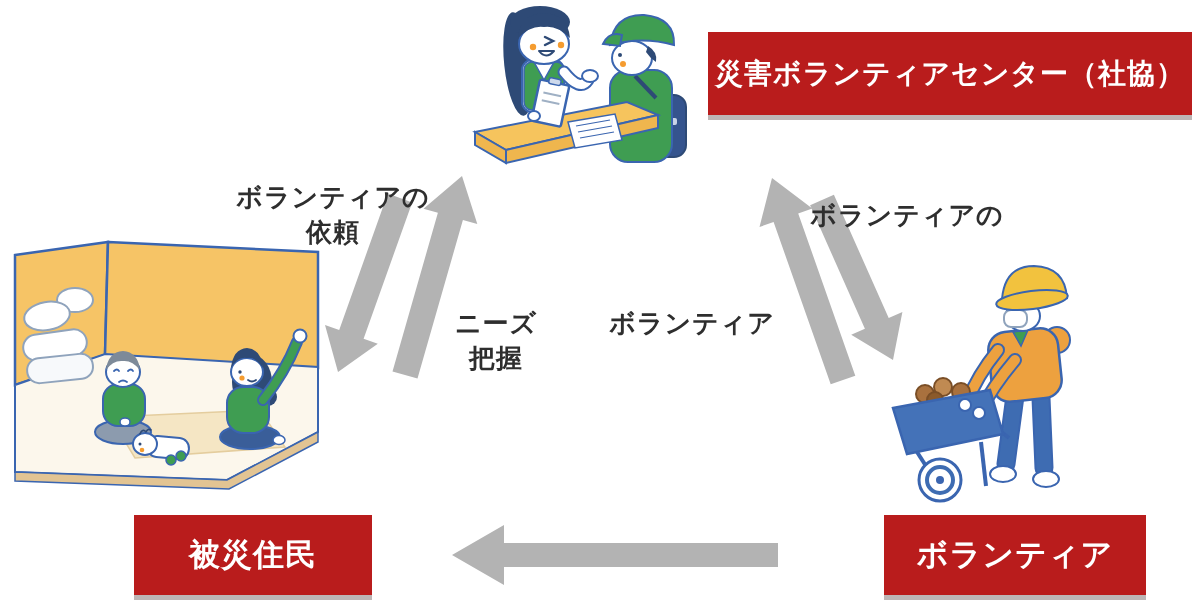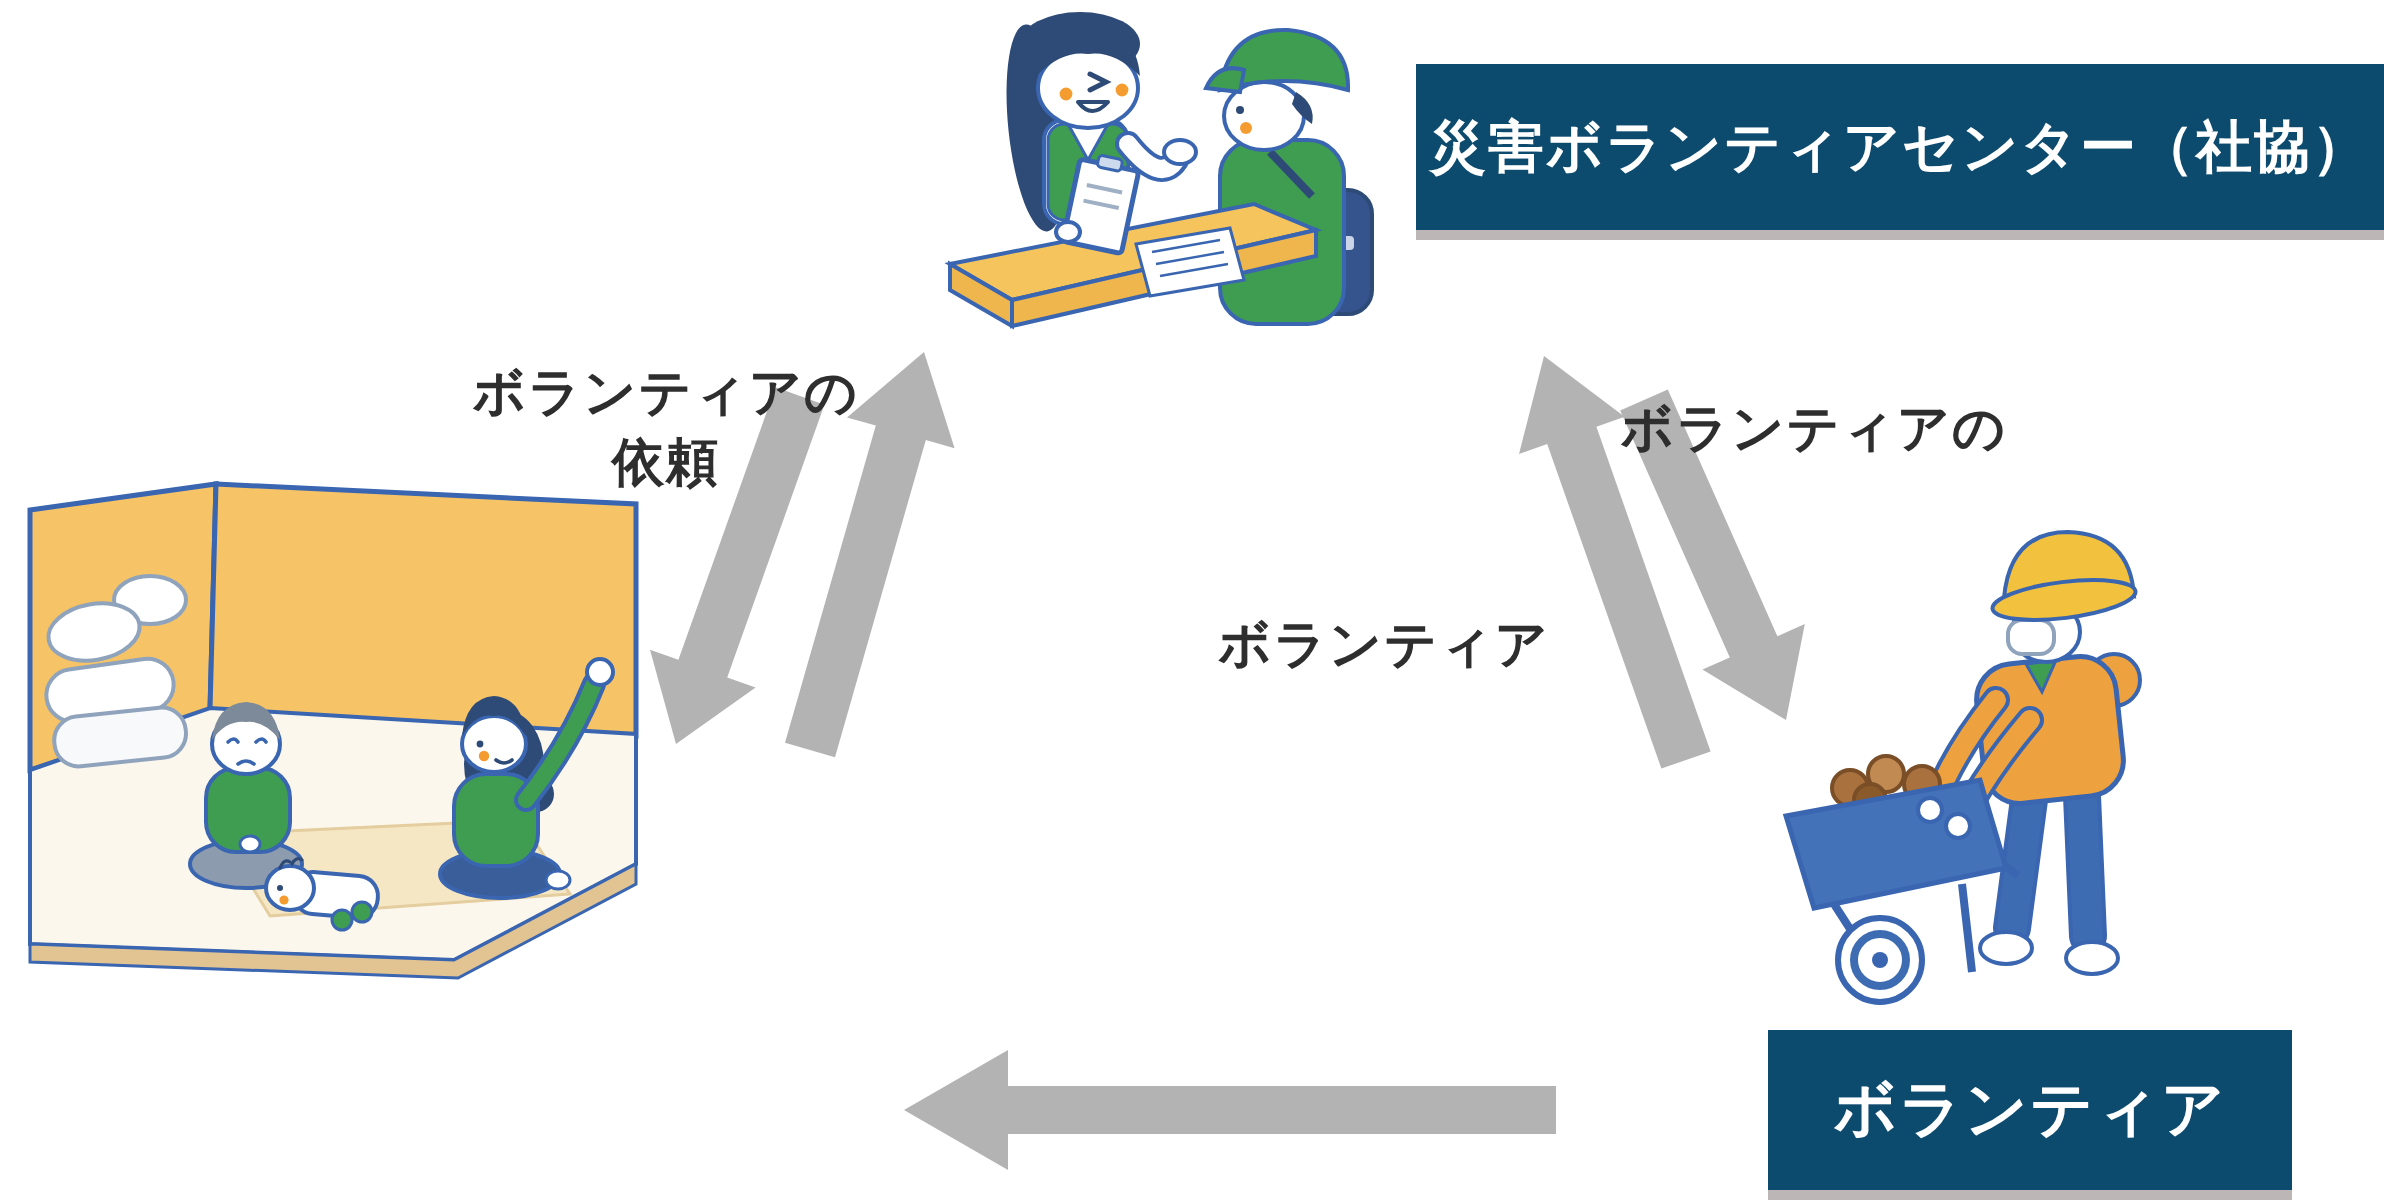--- a/index.html
+++ b/index.html
@@ -5,21 +5,21 @@
   html,body{margin:0;padding:0;background:#fff;}
   #canvas{
     position:relative;
     width:1192px;height:600px;
     background:#ffffff;
     font-family:"DejaVu Sans",sans-serif;
     overflow:hidden;
   }
   .pink-box{
     position:absolute;
-    background:#0c4a6e;
+    background:#b91c1c;
     color:#ffffff;
     display:flex;align-items:center;justify-content:center;
     font-weight:bold;
     box-shadow:0 5px 0 0 #BDB6B6;
     white-space:nowrap;
     letter-spacing:1px;
   }
   #center-node-label{left:708px;top:32px;width:484px;height:83px;font-size:28px;}
   #residents-node-label{left:134px;top:515px;width:238px;height:80px;font-size:31px;}
   #volunteers-node-label{left:884px;top:515px;width:262px;height:80px;font-size:31px;}
@@ -189,26 +189,31 @@
       <line x1="96" y1="184" x2="101" y2="228" stroke="#3A65B0" stroke-width="4"></line>
       <circle cx="55" cy="222" r="21" fill="#FFFFFF" stroke="#3A65B0" stroke-width="3"></circle>
       <circle cx="55" cy="222" r="13" fill="none" stroke="#3E6CB2" stroke-width="4"></circle>
       <circle cx="55" cy="222" r="4" fill="#3A65B0"></circle>
       <circle cx="80" cy="147" r="6" fill="#FFFFFF" stroke="#3A65B0" stroke-width="2"></circle>
       <circle cx="94" cy="155" r="6" fill="#FFFFFF" stroke="#3A65B0" stroke-width="2"></circle>
     </g>
   </svg>
 
   <div class="pink-box" id="center-node-label">災害ボランティアセンター（社協）</div>
+  <div class="pink-box" id="residents-node-label">被災住民</div>
   <div class="pink-box" id="volunteers-node-label">ボランティア</div>
 
   <div class="edge-label" id="edge-request">
     <div>ボランティアの</div>
     <div>依頼</div>
   </div>
+  <div class="edge-label" id="edge-needs">
+    <div>ニーズ</div>
+    <div>把握</div>
+  </div>
   <div class="edge-label" id="edge-dispatch">
     <div>ボランティア</div>
   </div>
   <div class="edge-label" id="edge-register">
     <div>ボランティアの</div>
   </div>
 
 </div>
 
 </body></html>

